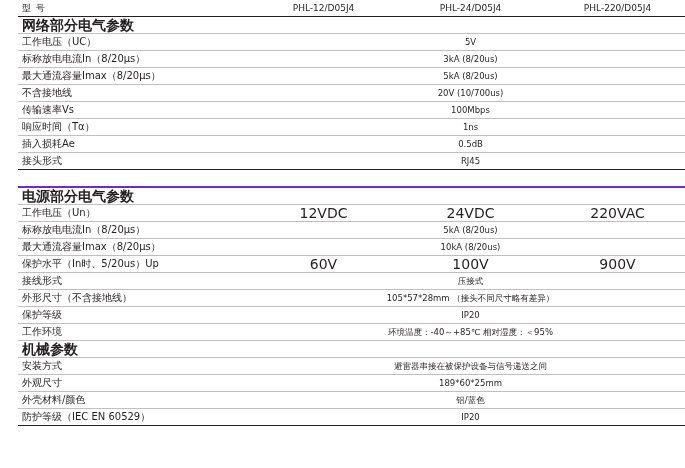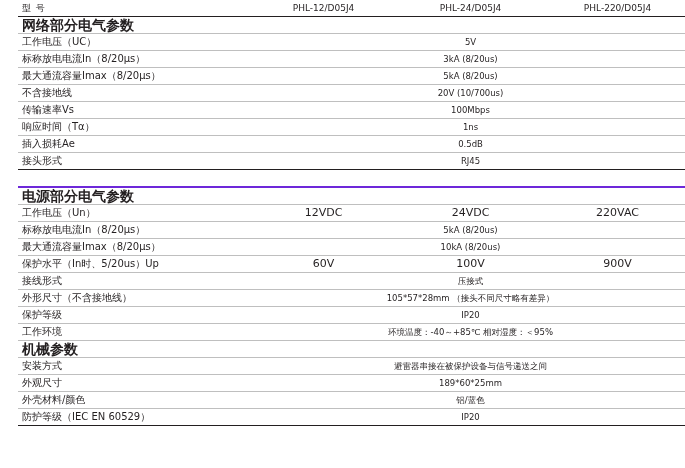--- a/index.html
+++ b/index.html
@@ -43,21 +43,21 @@
     border-bottom: 1px solid #bfbfbf;
   }
   .lbl {
     width: 232px;
     padding-left: 4px !important;
     font-size: 10px;
     white-space: nowrap;
   }
   .c1, .c2, .c3 {
     text-align: center;
-    font-size: 11px;
+    font-size: 14px;
   }
   .c1 { width: 147px; }
   .c2 { width: 147px; }
   .c3 { width: 147px; }
   .hdr td {
     font-size: 9px;
     text-align: center;
     height: 22px;
     line-height: 22px;
   }

